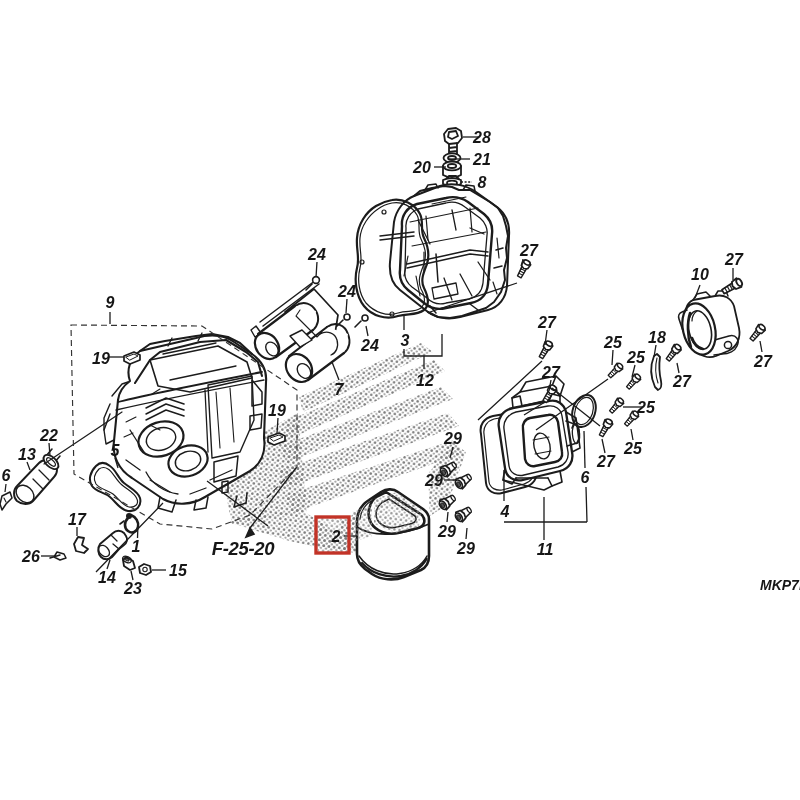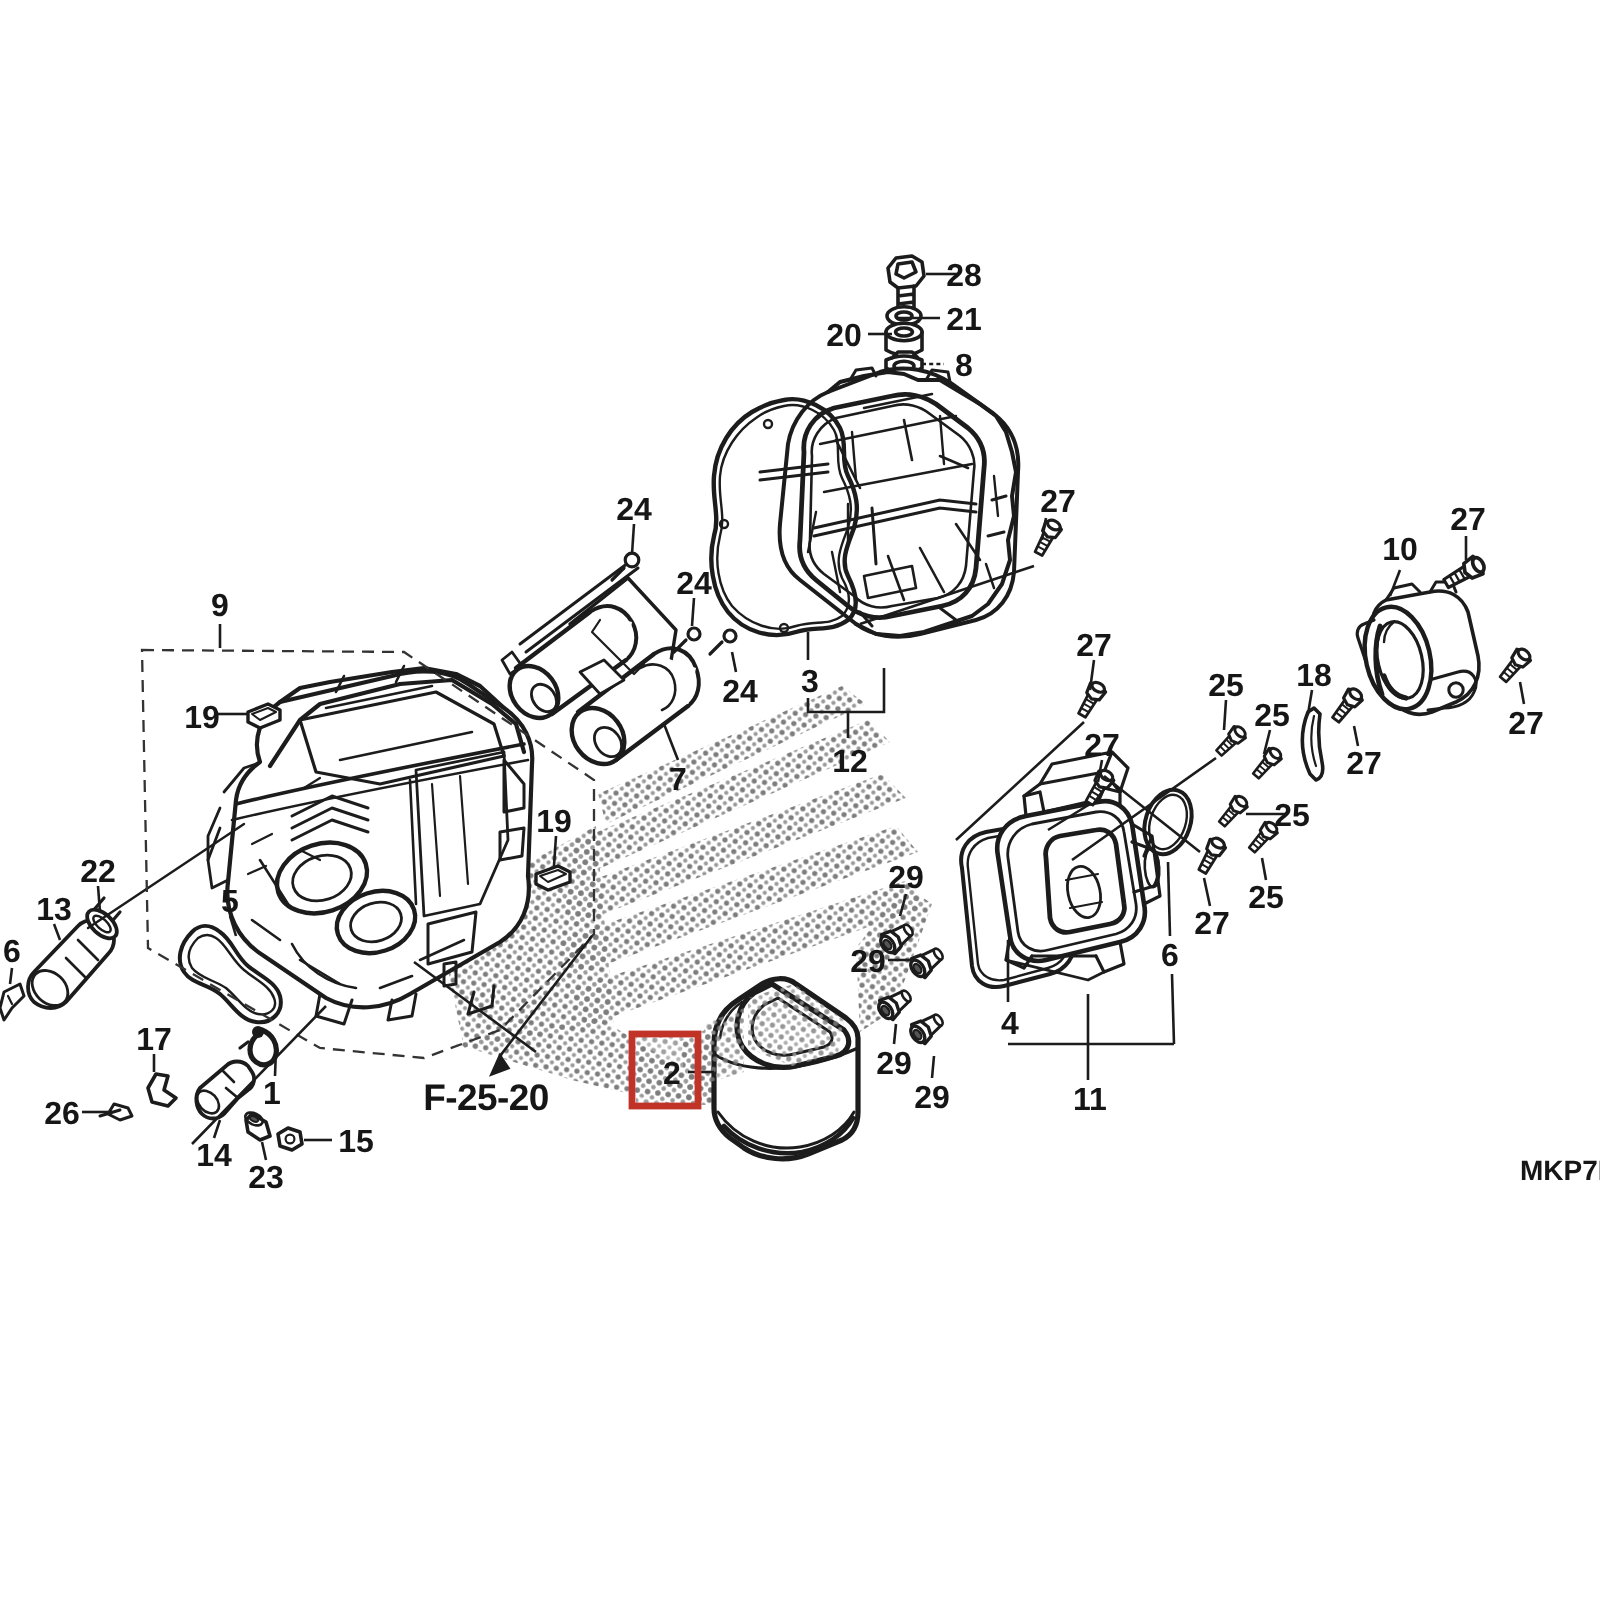--- a/index.html
+++ b/index.html
@@ -1,16 +1,16 @@
 <!DOCTYPE html>
 <html><head>
 <meta charset="utf-8">
 <style>
 html,body{margin:0;padding:0;background:#fff;}
-#wrap{width:800px;height:800px;position:relative;overflow:hidden;}
+#wrap{width:800px;height:800px;position:relative;overflow:hidden;font-style:italic;}
 svg{filter:blur(0.3px);}
 text{font-family:"Liberation Sans",sans-serif;font-weight:bold;fill:#161616;}
 .lbl{font-size:16px;}
 </style>
 </head>
 <body>
 <div id="wrap">
 <svg width="800" height="800" viewBox="0 0 800 800">
 <defs>
 <pattern id="dots" width="5.2" height="5.2" patternUnits="userSpaceOnUse" patternTransform="rotate(8)">

